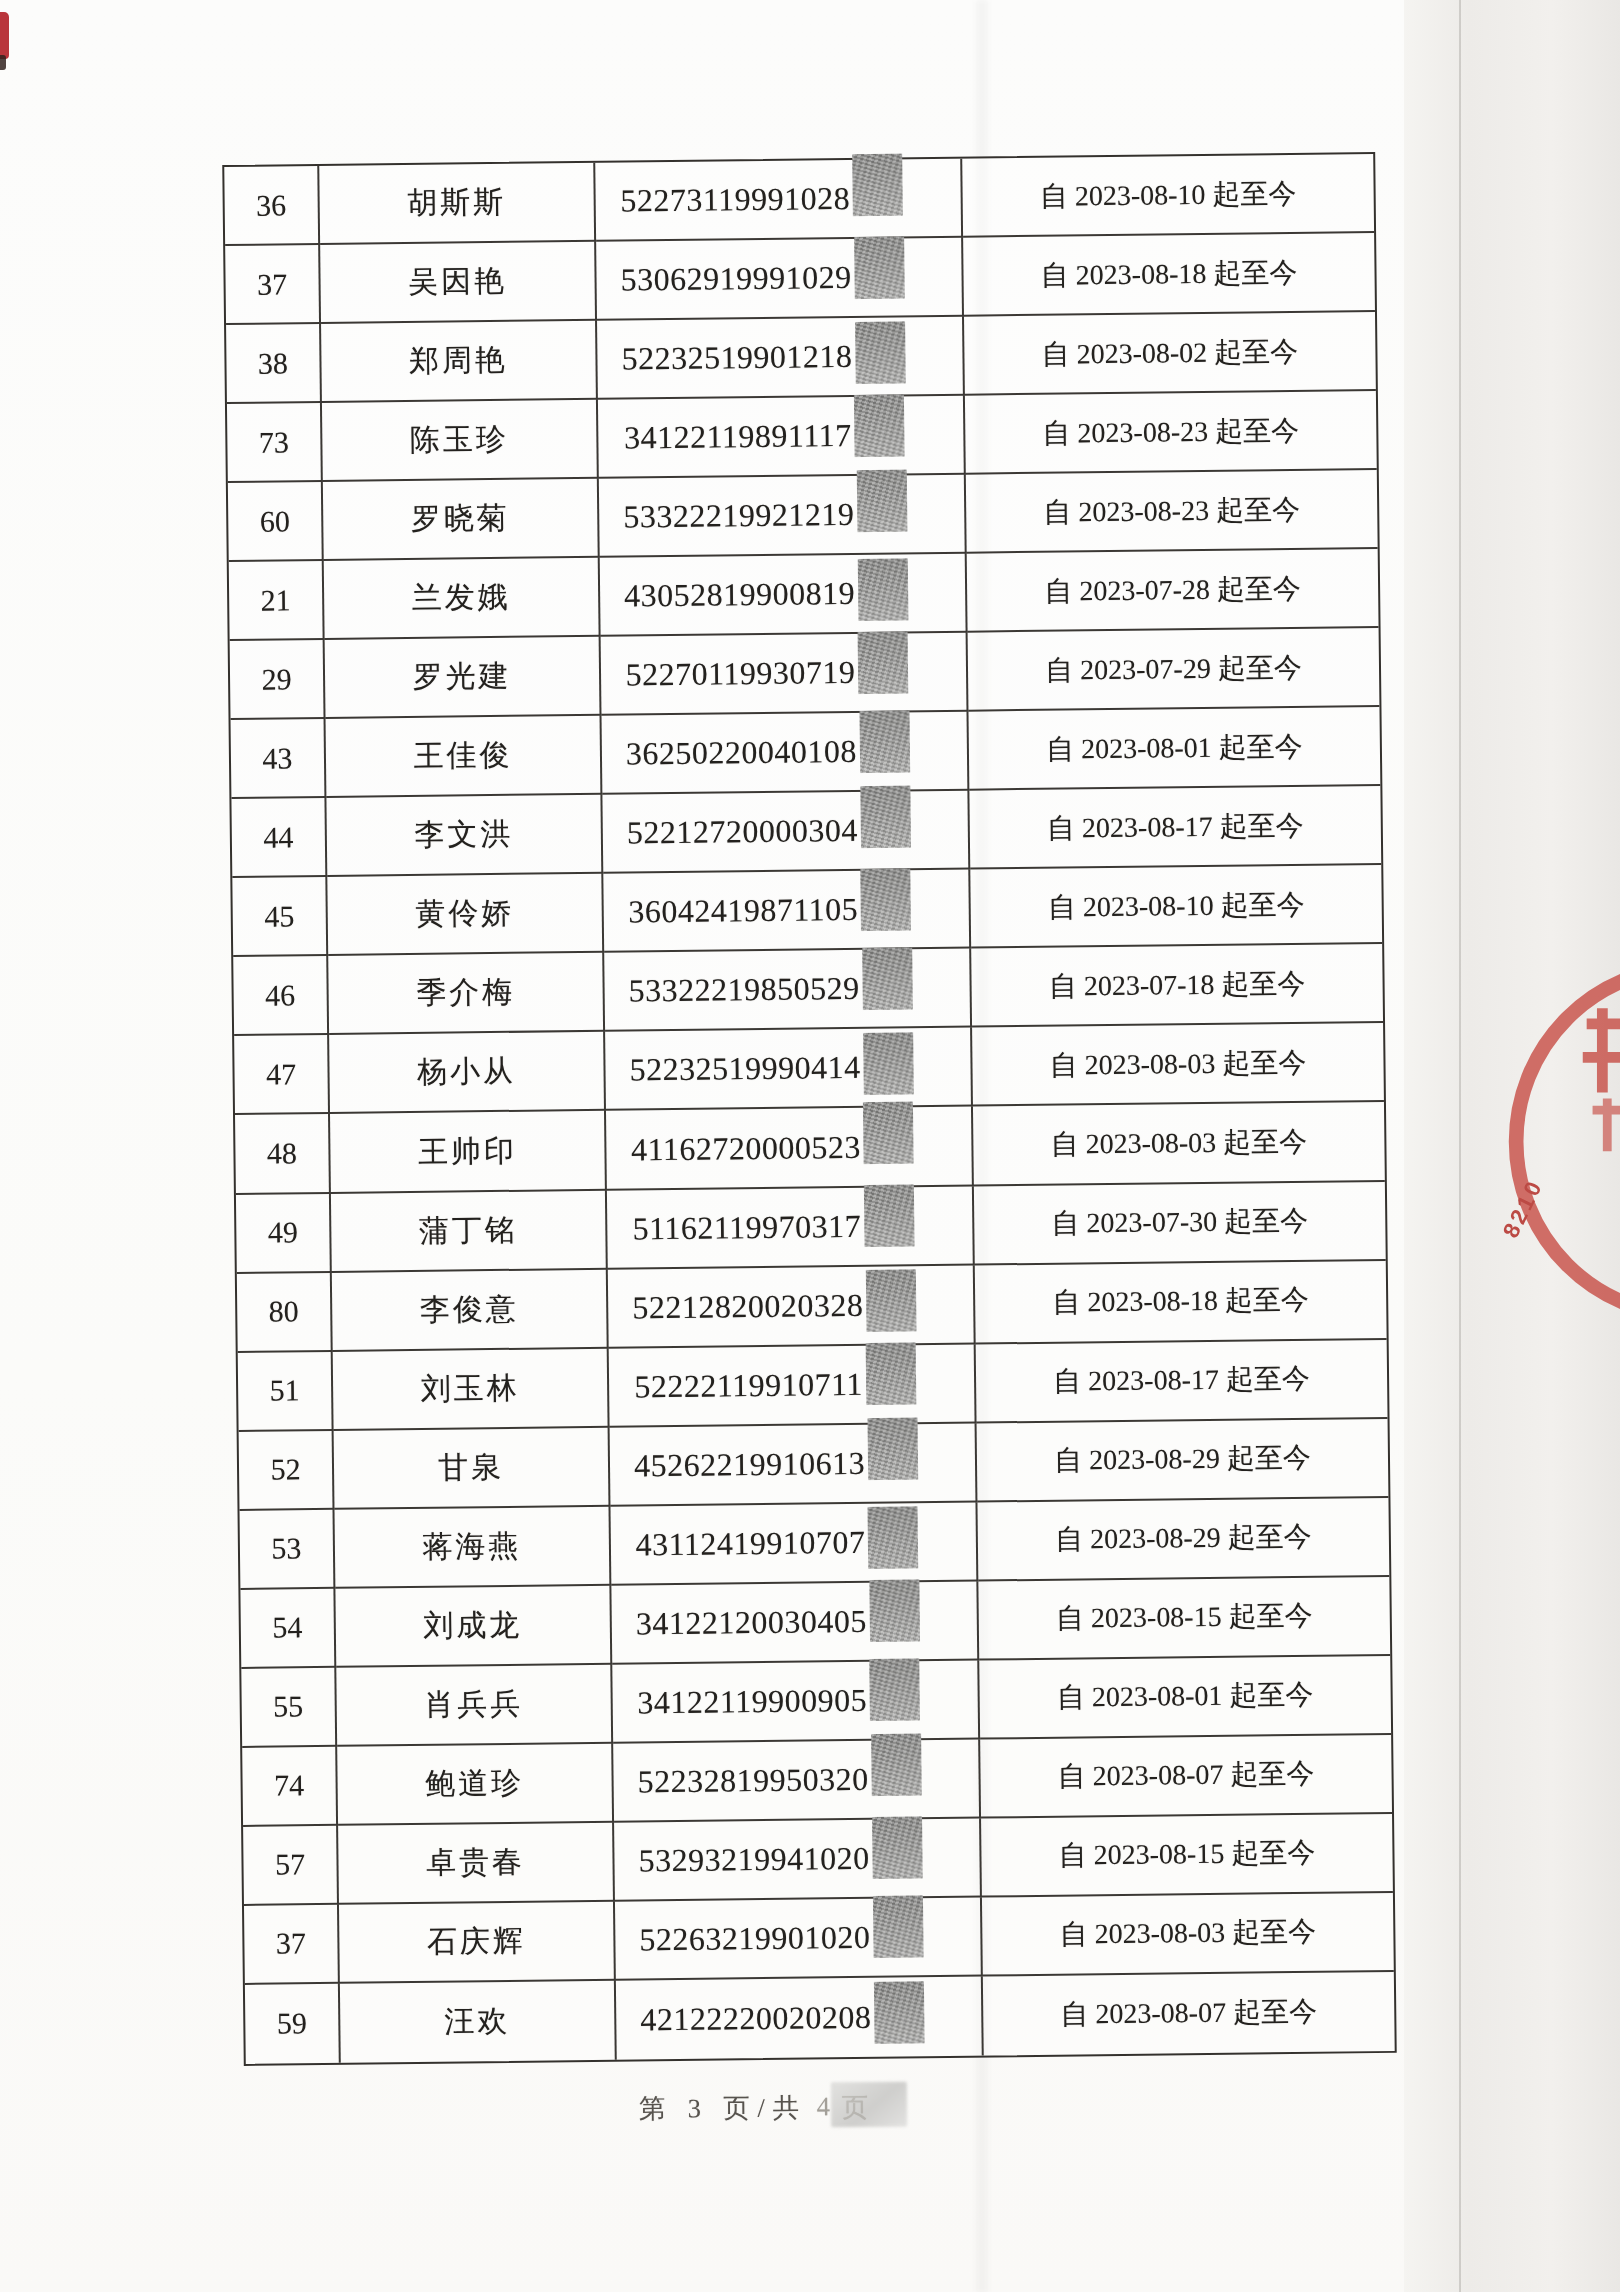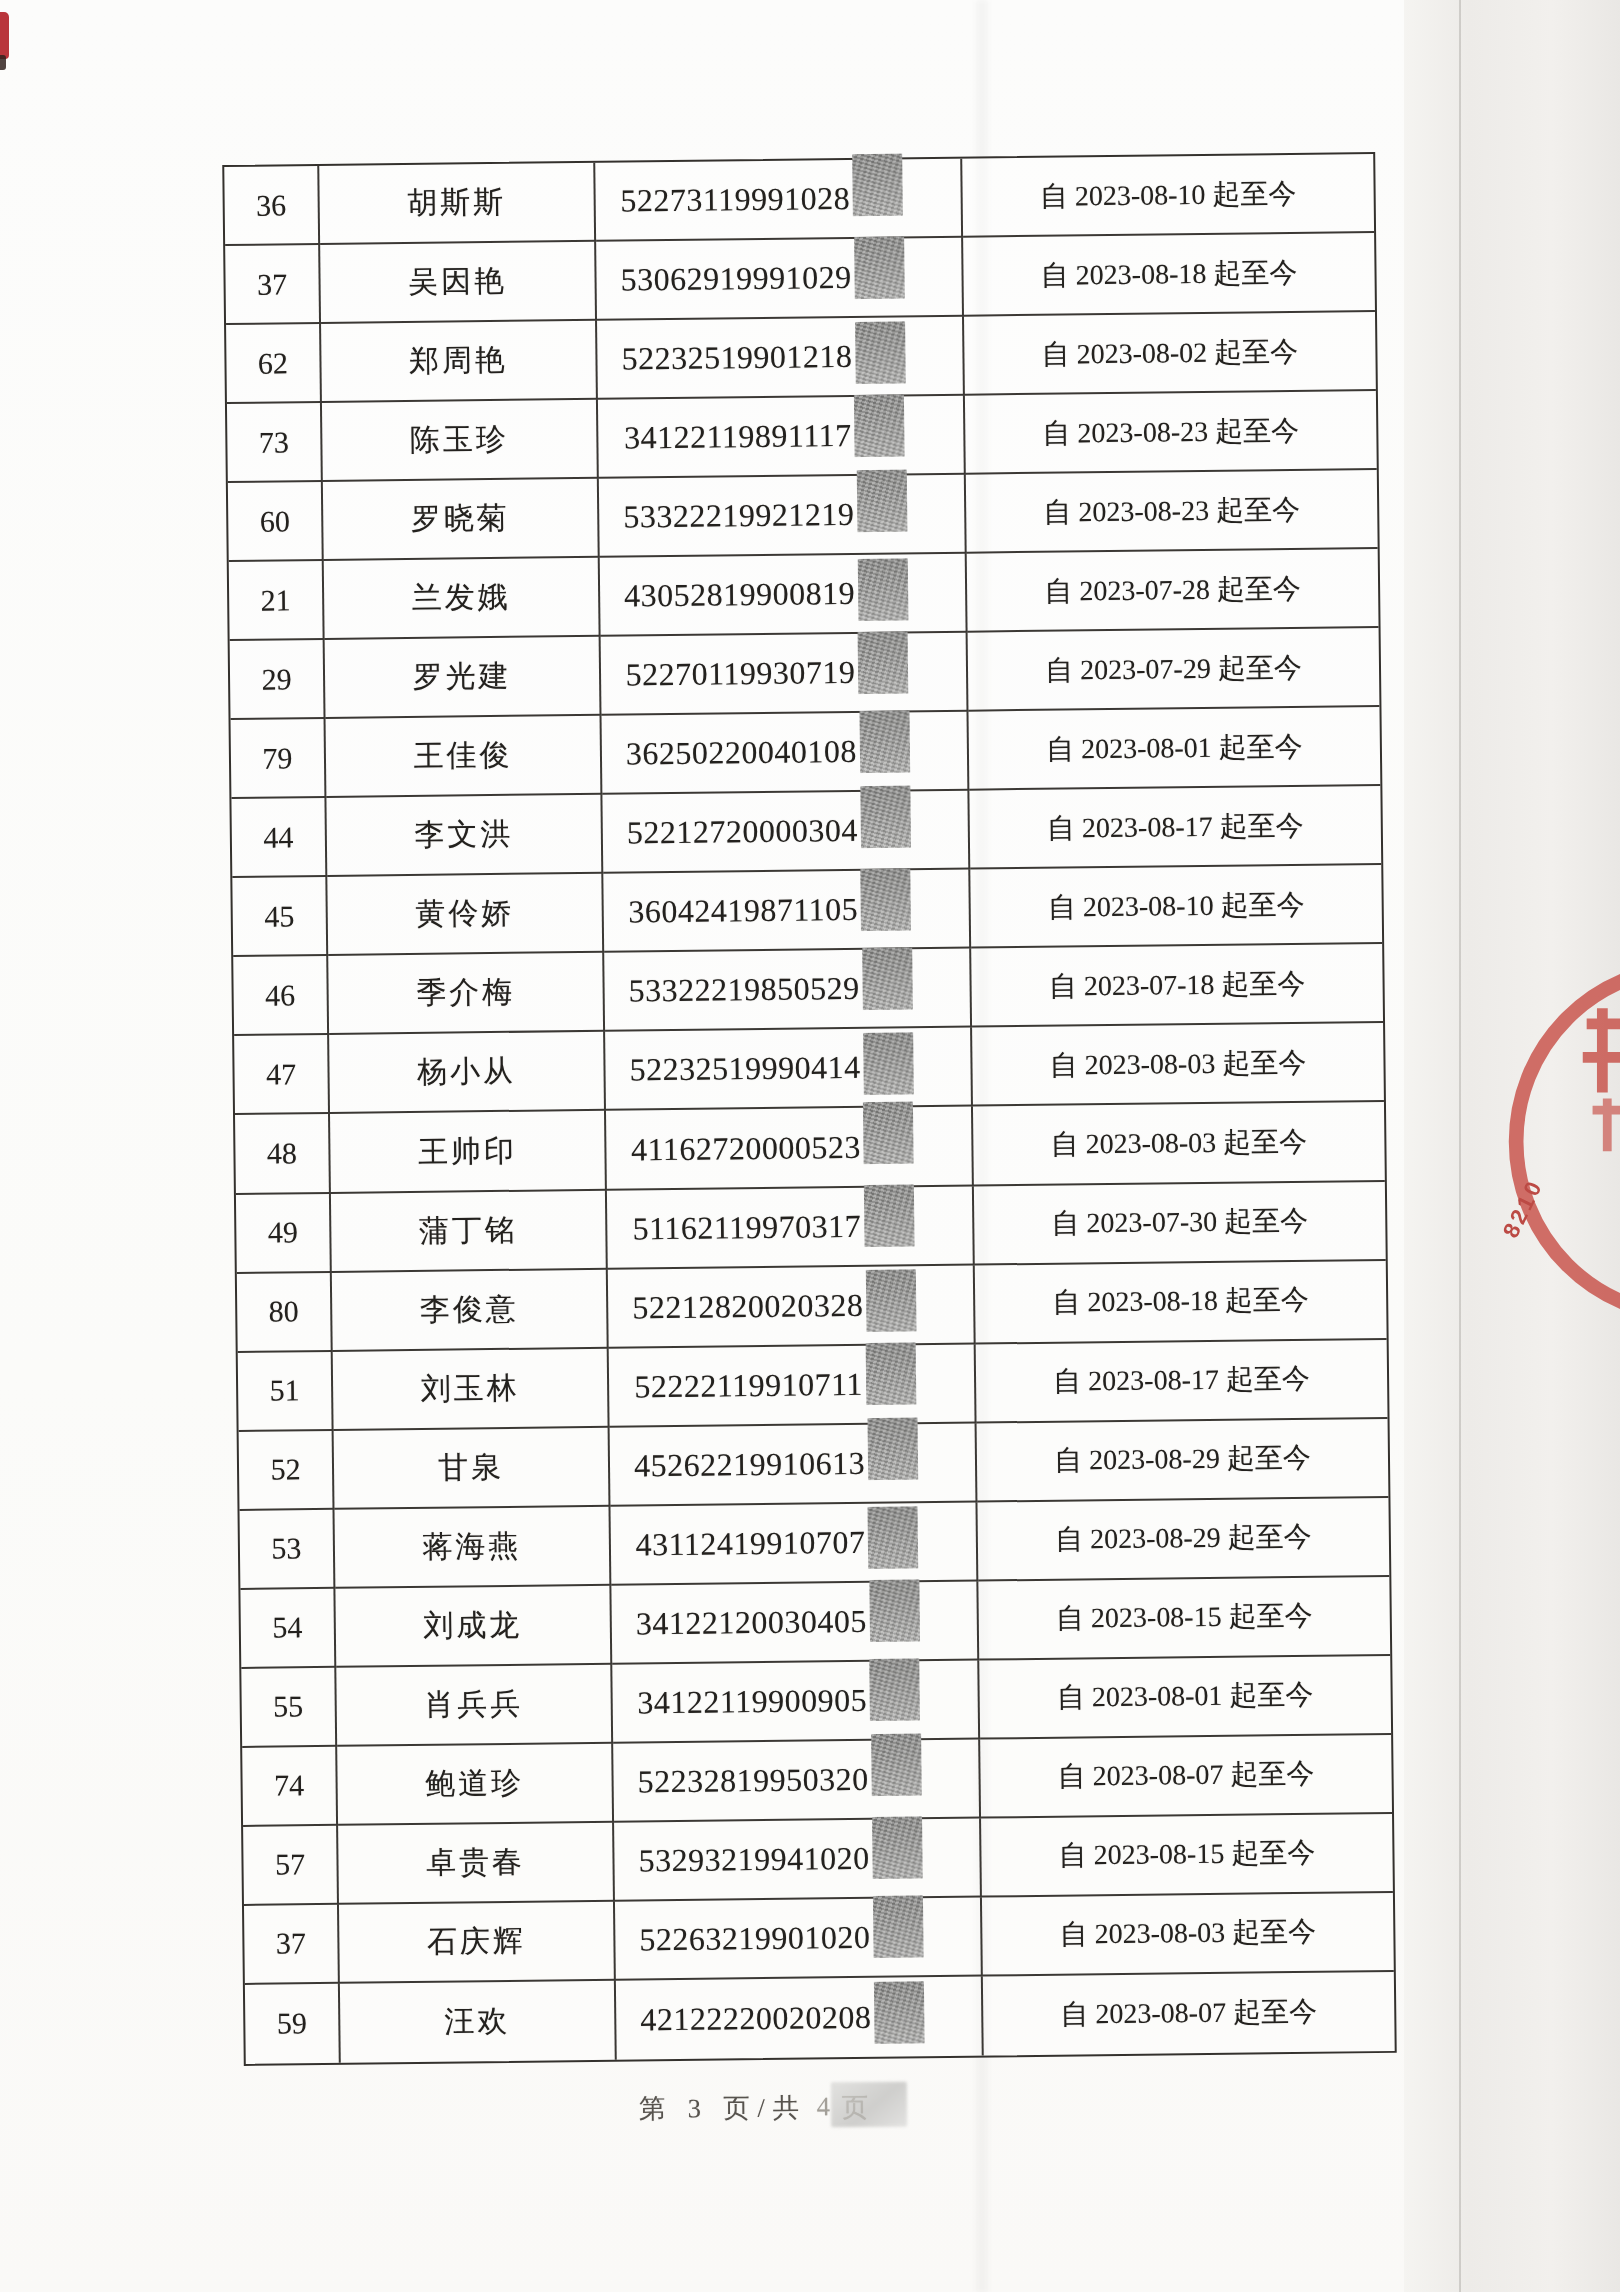--- a/index.html
+++ b/index.html
@@ -113,21 +113,21 @@
           <span>37</span>
         </div><div class="cell c2">
           <span>吴因艳</span>
         </div><div class="cell c3">
           <span>53062919991029</span>
           <span class="redact"></span>
         </div><div class="cell c4">
           <span>自 2023-08-18 起至今</span>
         </div></div>
       <div class="row"><div class="cell c1">
-          <span>62</span>
+          <span>38</span>
         </div><div class="cell c2">
           <span>郑周艳</span>
         </div><div class="cell c3">
           <span>52232519901218</span>
           <span class="redact"></span>
         </div><div class="cell c4">
           <span>自 2023-08-02 起至今</span>
         </div></div>
       <div class="row"><div class="cell c1">
           <span>73</span>
@@ -163,21 +163,21 @@
           <span>29</span>
         </div><div class="cell c2">
           <span>罗光建</span>
         </div><div class="cell c3">
           <span>52270119930719</span>
           <span class="redact"></span>
         </div><div class="cell c4">
           <span>自 2023-07-29 起至今</span>
         </div></div>
       <div class="row"><div class="cell c1">
-          <span>79</span>
+          <span>43</span>
         </div><div class="cell c2">
           <span>王佳俊</span>
         </div><div class="cell c3">
           <span>36250220040108</span>
           <span class="redact"></span>
         </div><div class="cell c4">
           <span>自 2023-08-01 起至今</span>
         </div></div>
       <div class="row"><div class="cell c1">
           <span>44</span>

